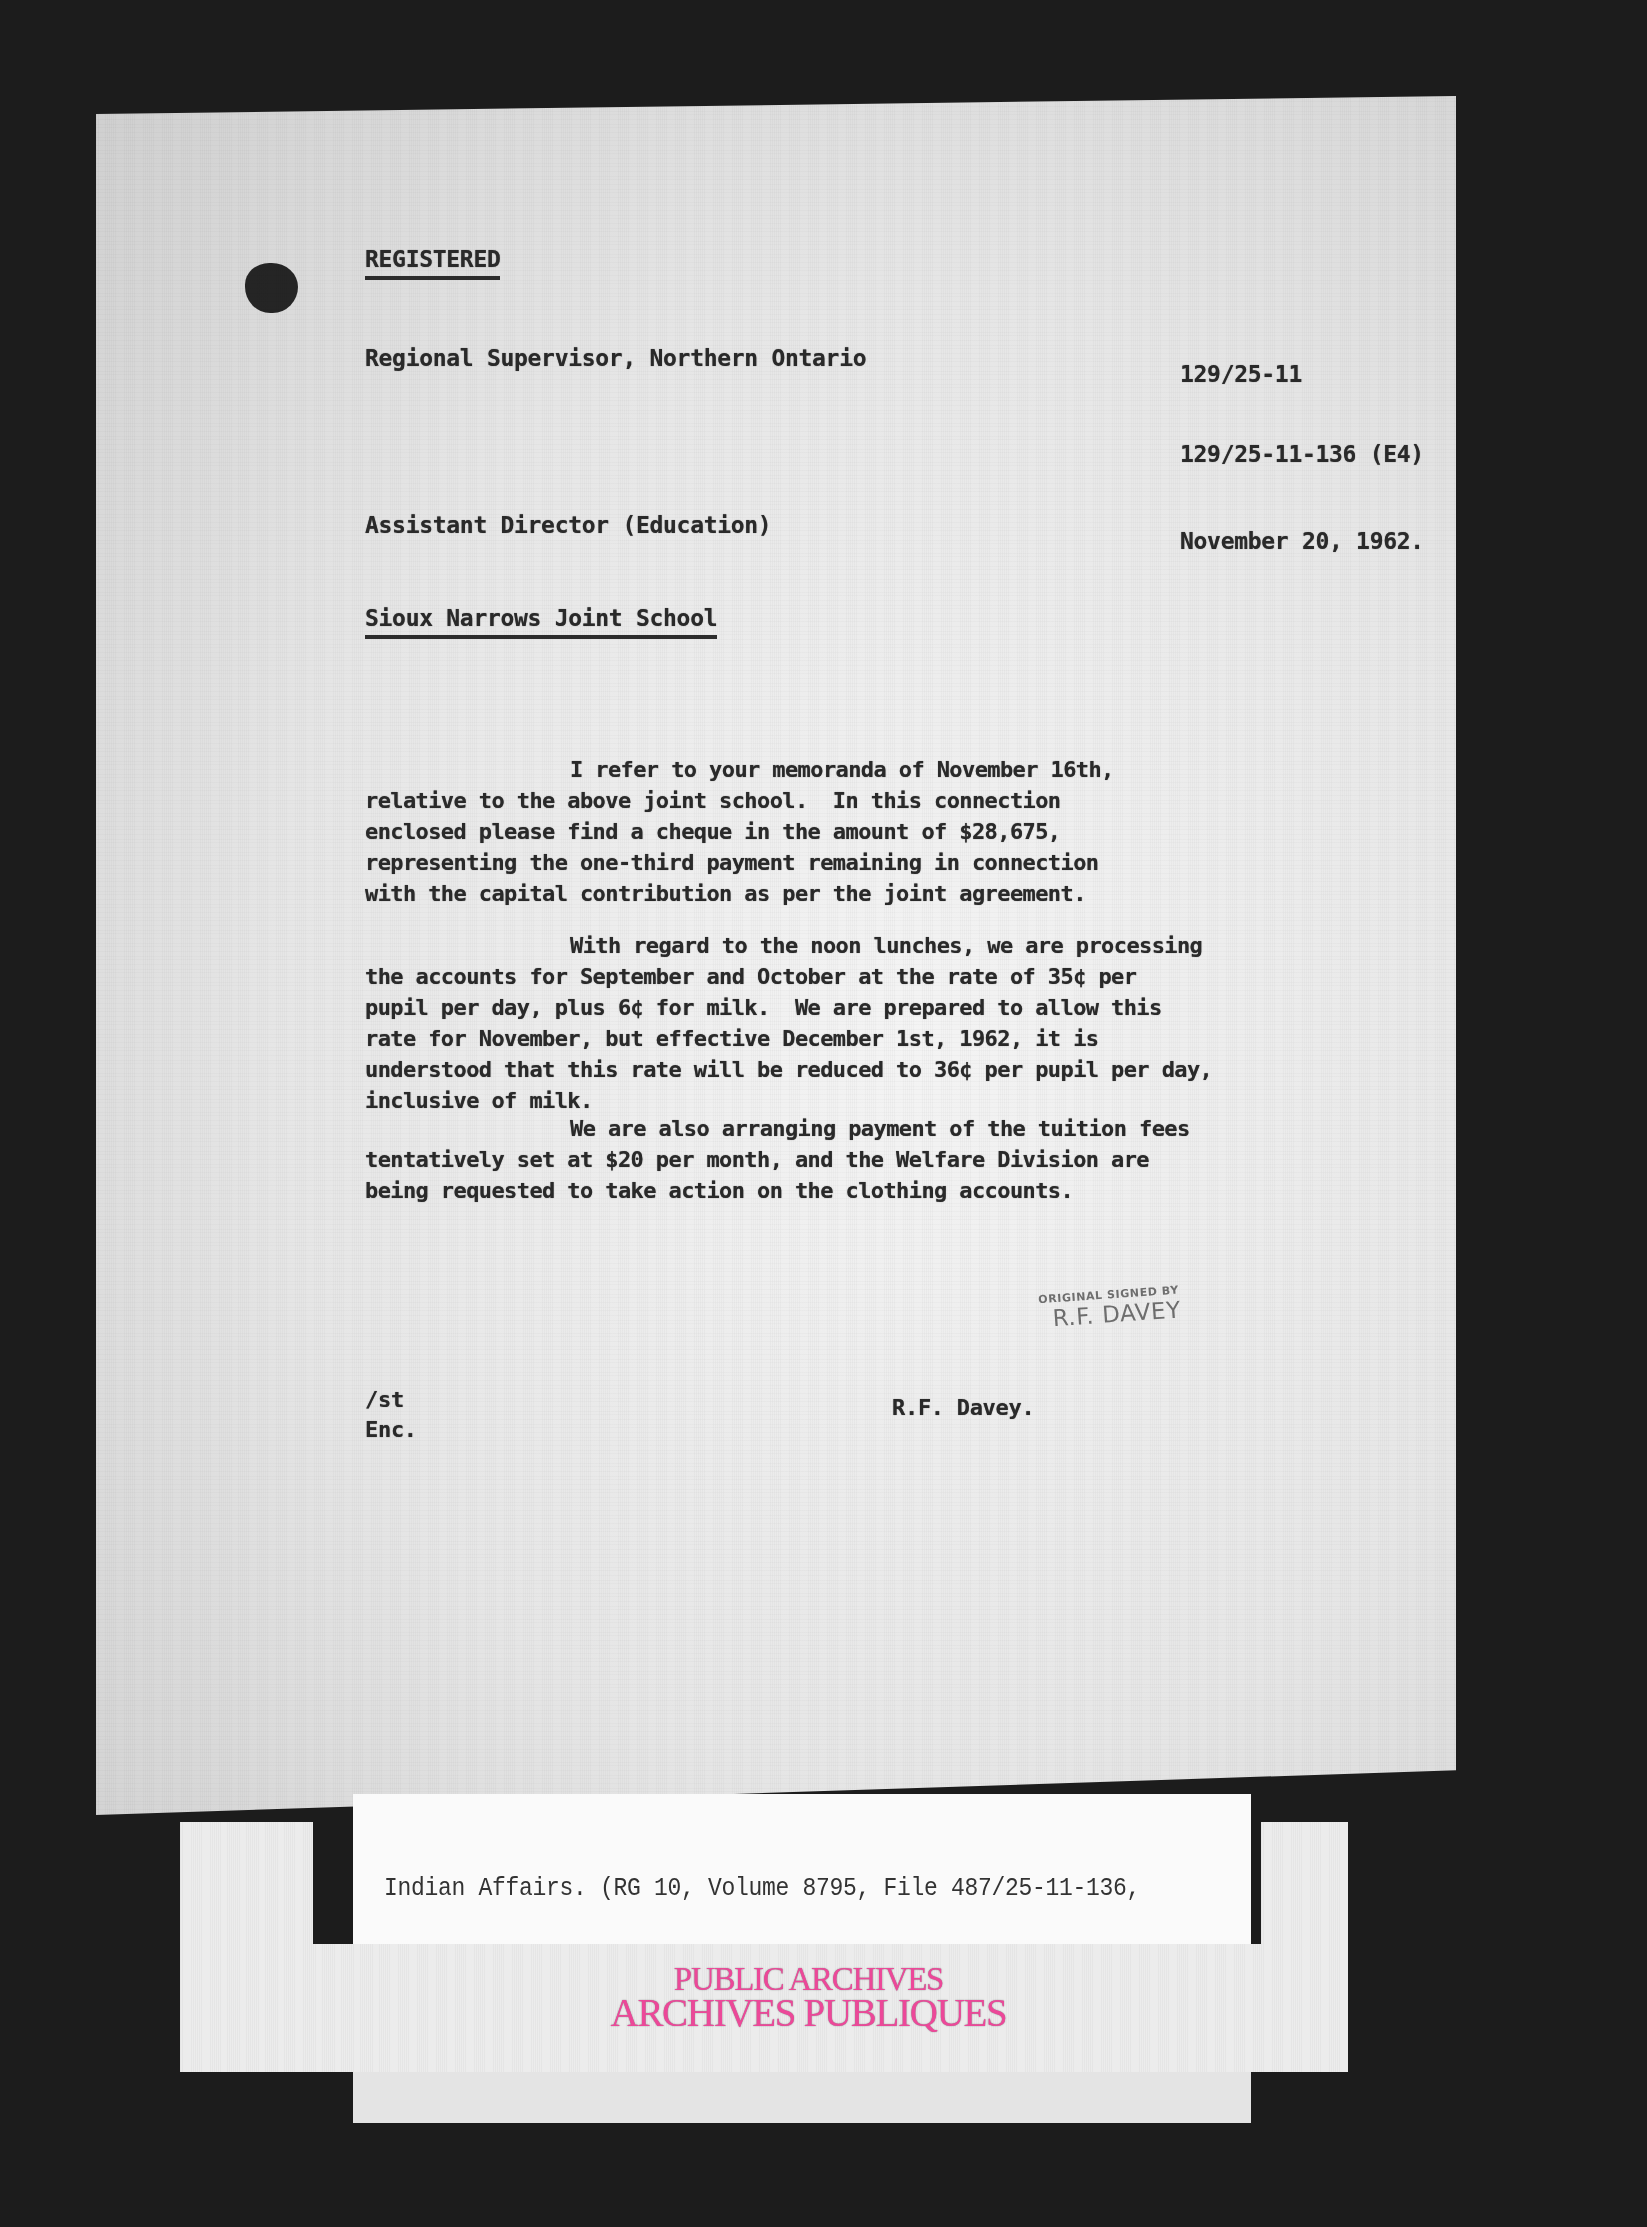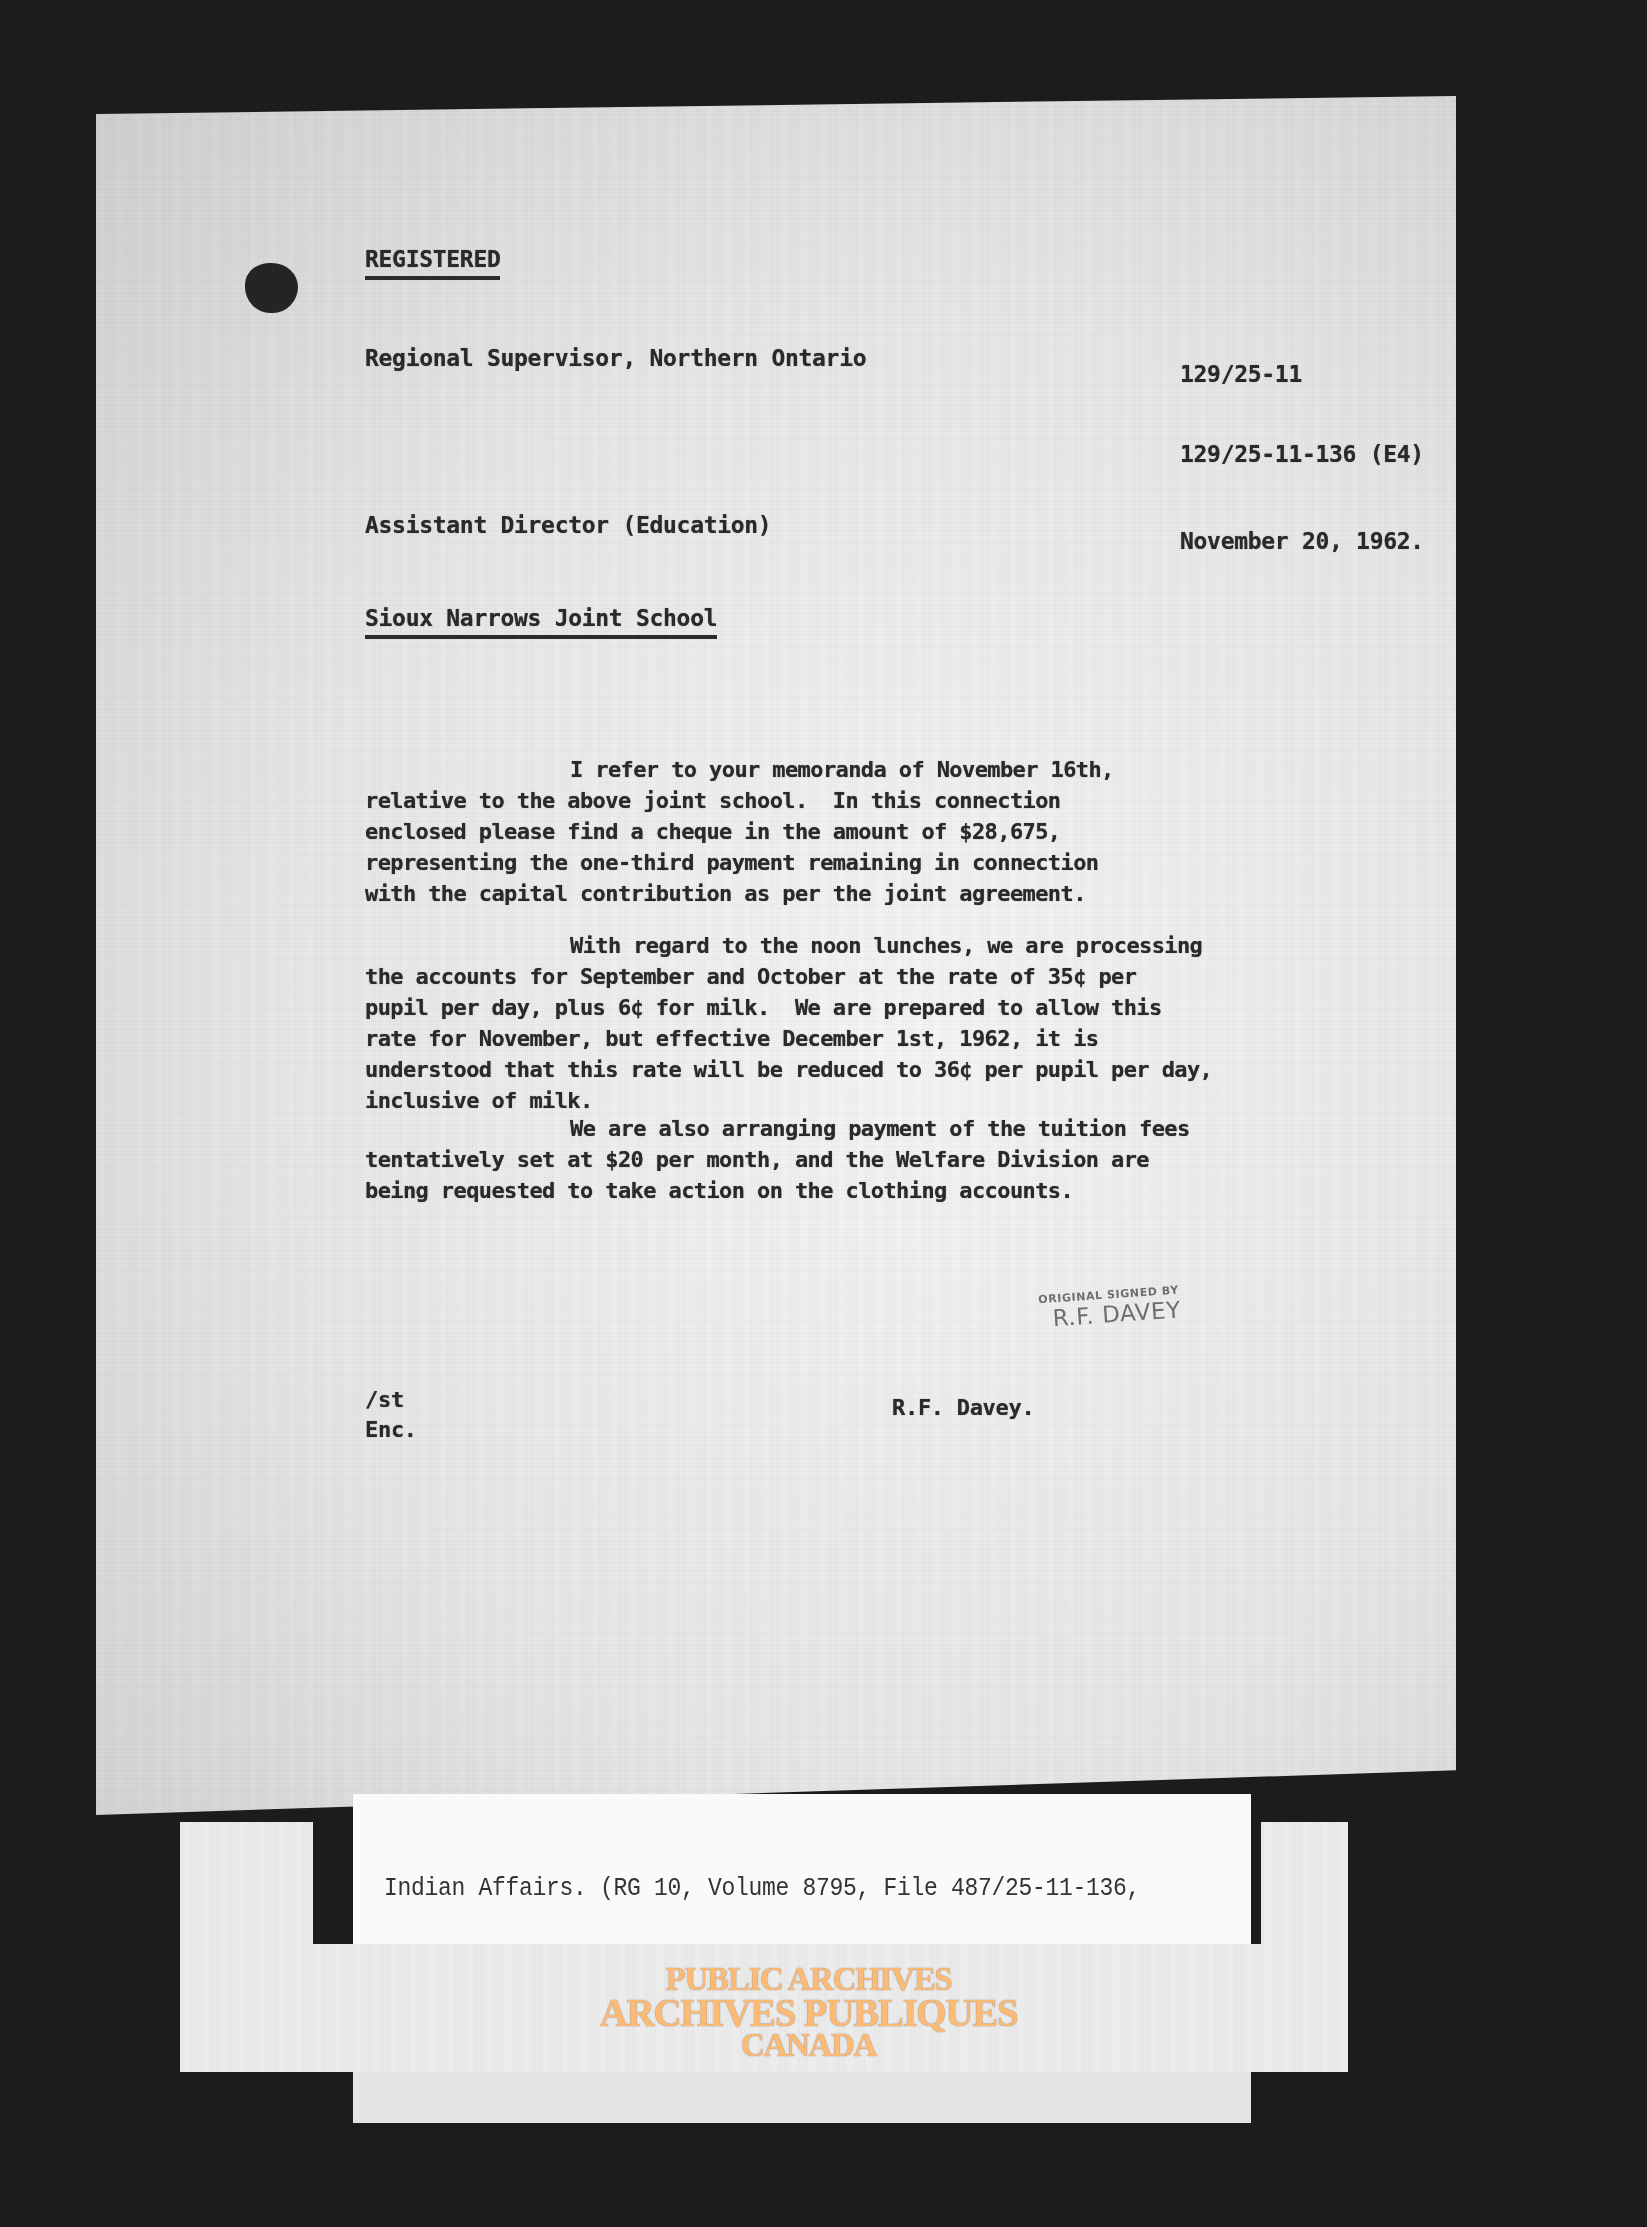--- a/index.html
+++ b/index.html
@@ -169,22 +169,22 @@
       transform: scaleY(1.15);
       transform-origin: left top;
     }
     .archives {
       position: absolute;
       left: 552px;
       top: 1963px;
       width: 513px;
       text-align: center;
       font-family: "Liberation Serif", serif;
-      font-weight: bold;
-      color: #fdba74;
+      font-weight: normal;
+      color: #ec4899;
       font-size: 33px;
       line-height: 33px;
       letter-spacing: -1.3px;
       text-shadow: 0 0 1.3px rgba(0,0,0,0.5);
     }
     .archives span { display: block; }
     .archives .l2 { font-size: 39px; }
   </style>
 </head>
 <body>
@@ -237,15 +237,14 @@
 <div class="label-notch"></div>
 <div class="label-tab"></div>
 <div class="label-notch-right"></div>
 <div class="label-bottom-strip"></div>
 
 <div class="citation">Indian Affairs. (RG 10, Volume 8795, File 487/25-11-136,</div>
 
 <div class="archives">
   <span class="l1">PUBLIC ARCHIVES</span>
   <span class="l2">ARCHIVES PUBLIQUES</span>
-  <span class="l3">CANADA</span>
 </div>
 
 
 </body></html>

